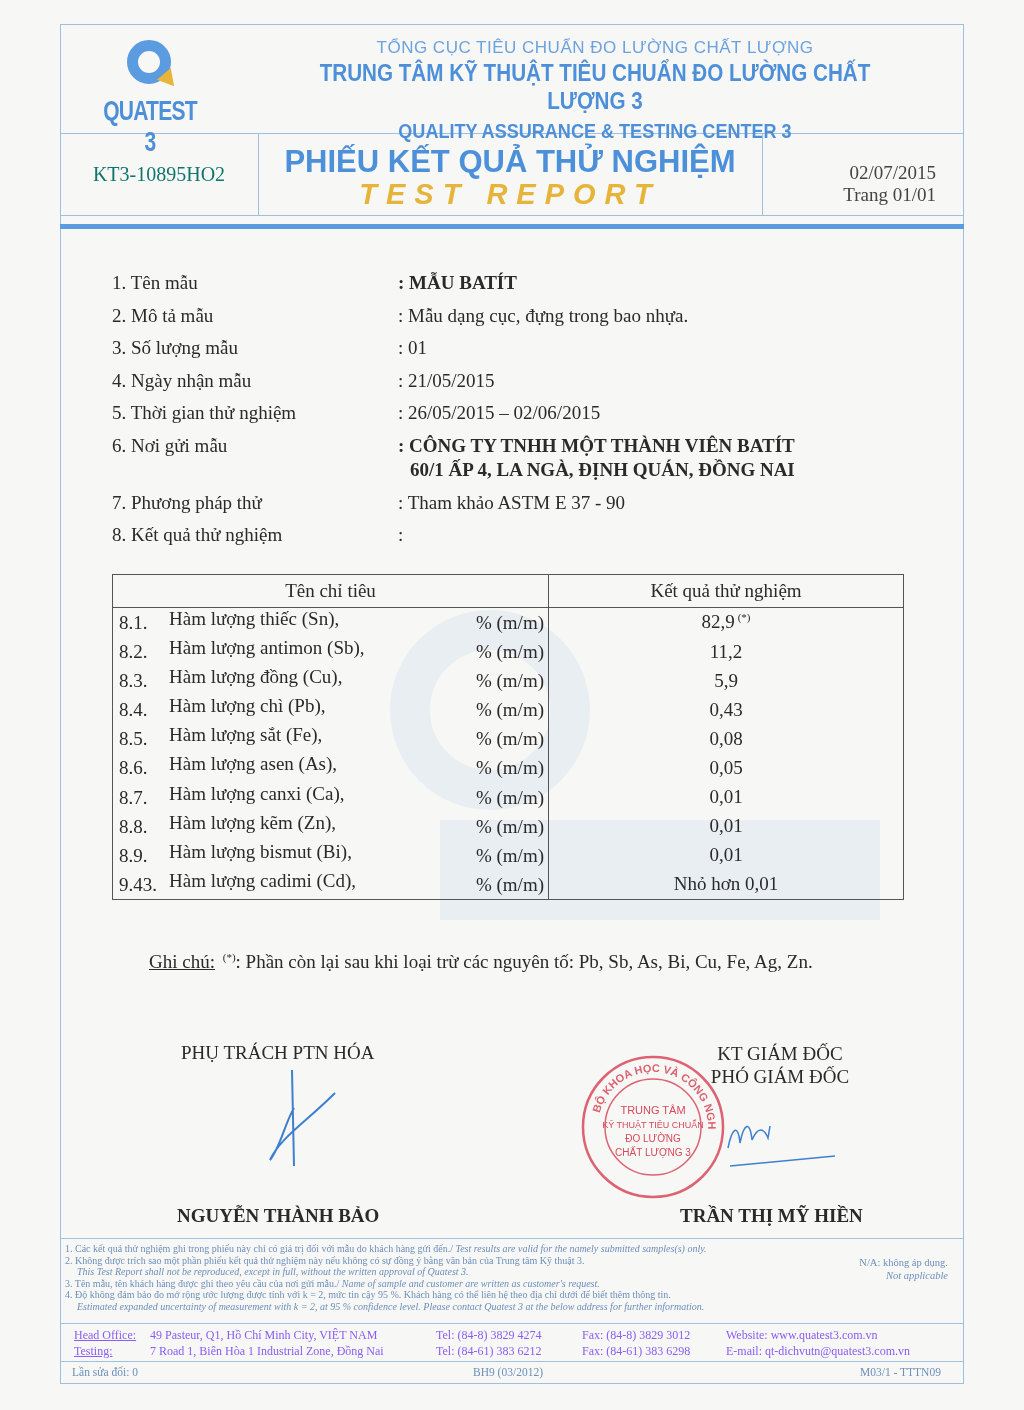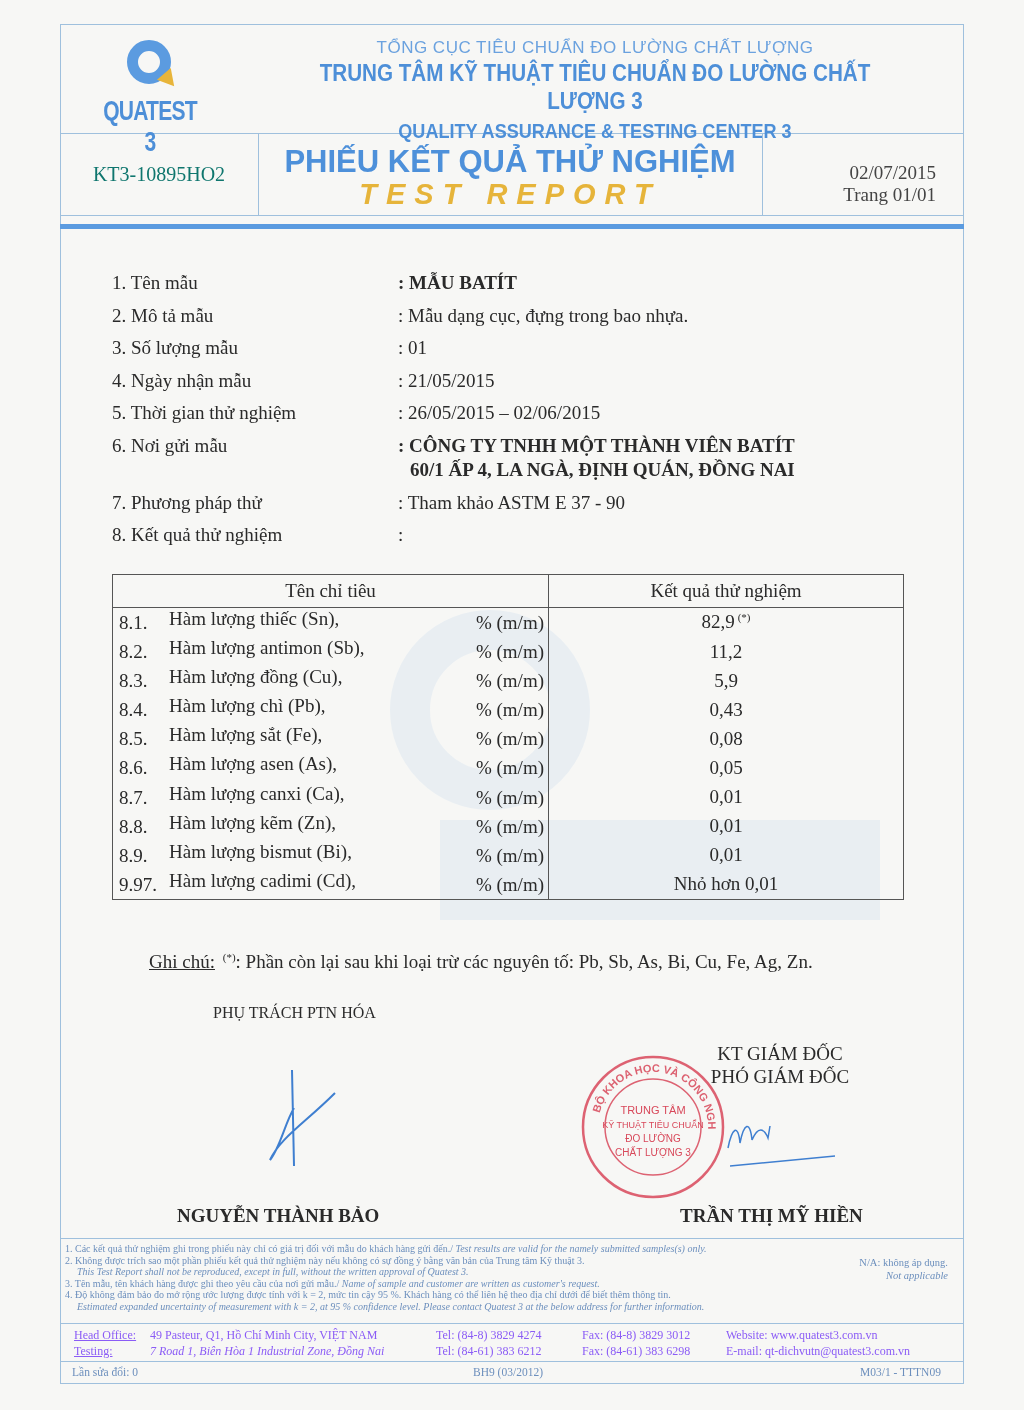--- a/index.html
+++ b/index.html
@@ -44,21 +44,21 @@
   .results .c2 { text-align:center; }
   .results { border:1.5px solid #555; }
   .item-no { position:absolute; left:6px; top:4px; }
   .item-name { position:absolute; left:56px; top:0; white-space:nowrap; }
   .item-unit { position:absolute; right:4px; top:4px; white-space:nowrap; }
   .sup { font-size:11px; vertical-align:super; margin-left:3px; }
   
   .note { position:absolute; left:149px; top:951px; font-size:19px; white-space:nowrap; }
   .note-label { font-weight:normal; text-decoration:underline; }
   
-  .sig-left-title { position:absolute; left:181px; top:1004px; font-size:16px;margin-left:32px; }
+  .sig-left-title { position:absolute; left:181px; top:1042px; font-size:19px; }
   .sig-right-title { position:absolute; left:690px; top:1042px; width:180px; text-align:center; font-size:19px; line-height:23px; }
   .sig-left-name { position:absolute; left:177px; top:1205px; font-size:19px; font-weight:bold; }
   .sig-right-name { position:absolute; left:680px; top:1205px; font-size:19px; font-weight:bold; }
   .stamp { position:absolute; left:578px; top:1052px; width:150px; height:150px; }
   .signature { position:absolute; }
   
   .disc { position:absolute; left:60px; top:1238px; width:904px; height:86px; border-top:1px solid #9fc0dd; border-bottom:1px solid #9fc0dd; box-sizing:border-box; font-size:10px; color:#6c8fbd; line-height:11.6px; padding:4px 0 0 5px; }
   .disc .it { font-style:italic; }
   .disc .indent { padding-left:12px; }
   .na { position:absolute; right:16px; top:17px; text-align:right; font-size:10.5px; line-height:13px; }
@@ -216,21 +216,21 @@
       <tr>
         <td class="c1">
           <span class="item-no">8.9.</span>
           <span class="item-name">Hàm lượng bismut (Bi),</span>
           <span class="item-unit">% (m/m)</span>
         </td>
         <td class="c2"><span>0,01</span></td>
       </tr>
       <tr>
         <td class="c1">
-          <span class="item-no">9.97.</span>
+          <span class="item-no">9.43.</span>
           <span class="item-name">Hàm lượng cadimi (Cd),</span>
           <span class="item-unit">% (m/m)</span>
         </td>
         <td class="c2"><span>Nhỏ hơn 0,01</span></td>
       </tr>
     </tbody>
 </table>
 
 <div class="note">
   <span class="note-label">Ghi chú:</span>
@@ -283,21 +283,21 @@
 <div class="contact">
   <div class="crow" style="top:4px;">
     <span class="ul" style="left:0;">Head Office:</span>
     <span style="left:76px;">49 Pasteur, Q1, Hồ Chí Minh City, VIỆT NAM</span>
     <span style="left:362px;">Tel: (84-8)  3829 4274</span>
     <span style="left:508px;">Fax: (84-8)  3829 3012</span>
     <span style="left:652px;">Website: www.quatest3.com.vn</span>
   </div>
   <div class="crow" style="top:20px;">
     <span class="ul" style="left:0;">Testing:</span>
-    <span style="left:76px;font-style:italic;">7 Road 1, Biên Hòa 1 Industrial Zone, Đồng Nai</span>
+    <span style="left:76px;">7 Road 1, Biên Hòa 1 Industrial Zone, Đồng Nai</span>
     <span style="left:362px;">Tel: (84-61)  383 6212</span>
     <span style="left:508px;">Fax: (84-61)  383 6298</span>
     <span style="left:652px;">E-mail: qt-dichvutn@quatest3.com.vn</span>
   </div>
 </div>
 
 <div class="foot" style="left:72px;">Lần sửa đổi: 0</div>
 <div class="foot" style="left:473px;">BH9 (03/2012)</div>
 <div class="foot" style="left:860px;">M03/1 - TTTN09</div>
 

